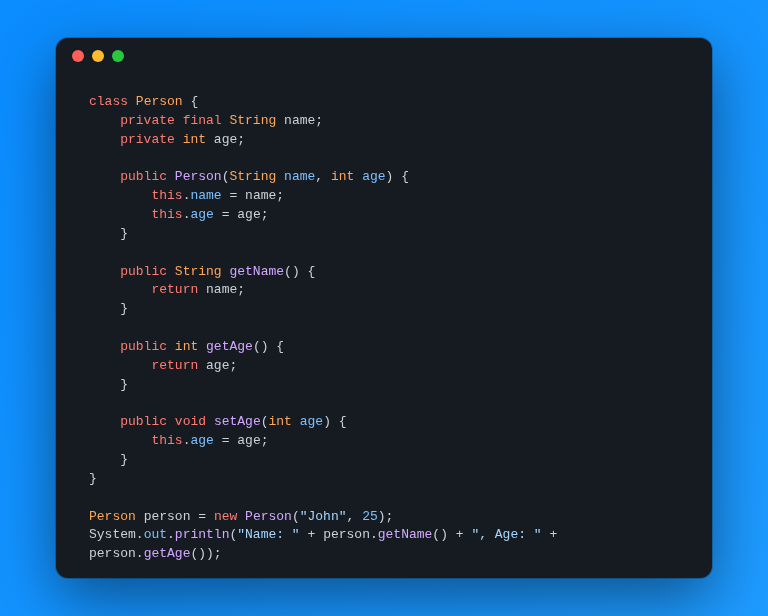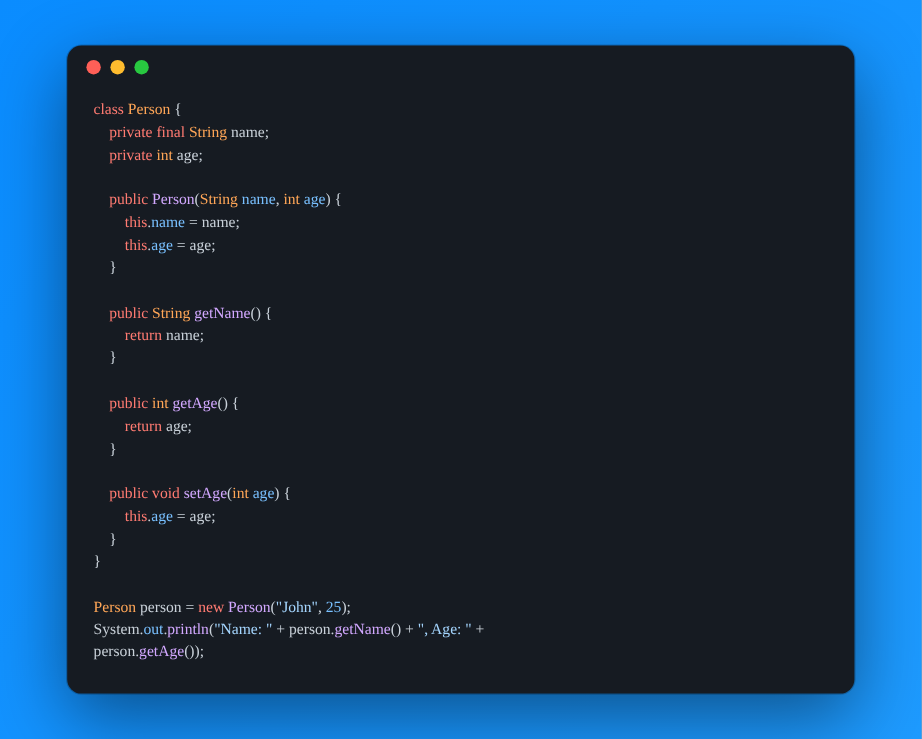--- a/index.html
+++ b/index.html
@@ -22,21 +22,21 @@
   }
   .dot{width:12px;height:12px;border-radius:50%}
   .dot.red{background:#ff5f57}
   .dot.yellow{background:#febc2e}
   .dot.green{background:#28c840}
   .code{
     padding:8px 22px 18px 22px;
     font-size:13px;line-height:1.45;
     color:#c9d1d9;
   }
-  pre{margin:0;white-space:pre;font-family:Liberation Serif, serif}
+  pre{margin:11px;white-space:pre;font-family:Liberation Mono, monospace}
   .kw{color:#ff7b72}     
   .mod{color:#ff7b72}    
   .type{color:#ffa657}   
   .fn{color:#d2a8ff}     
   .id{color:#c9d1d9}     
   .var{color:#79c0ff}    
   .str{color:#a5d6ff}    
   .num{color:#79c0ff}    
   .punc{color:#c9d1d9}
 </style>

